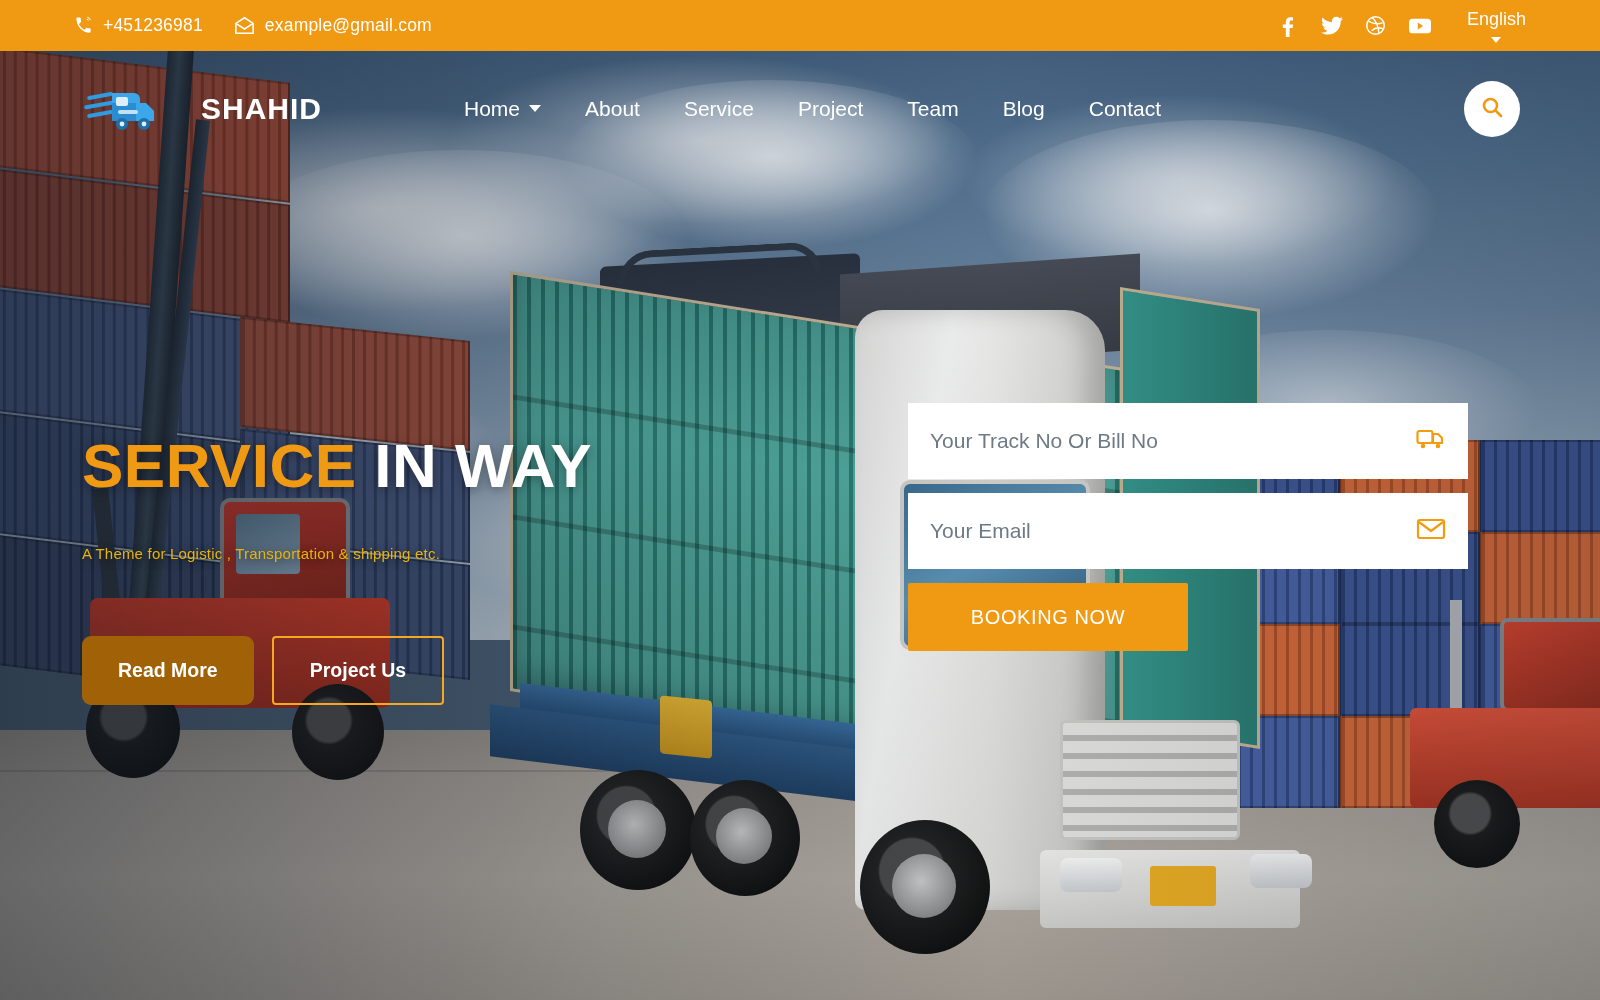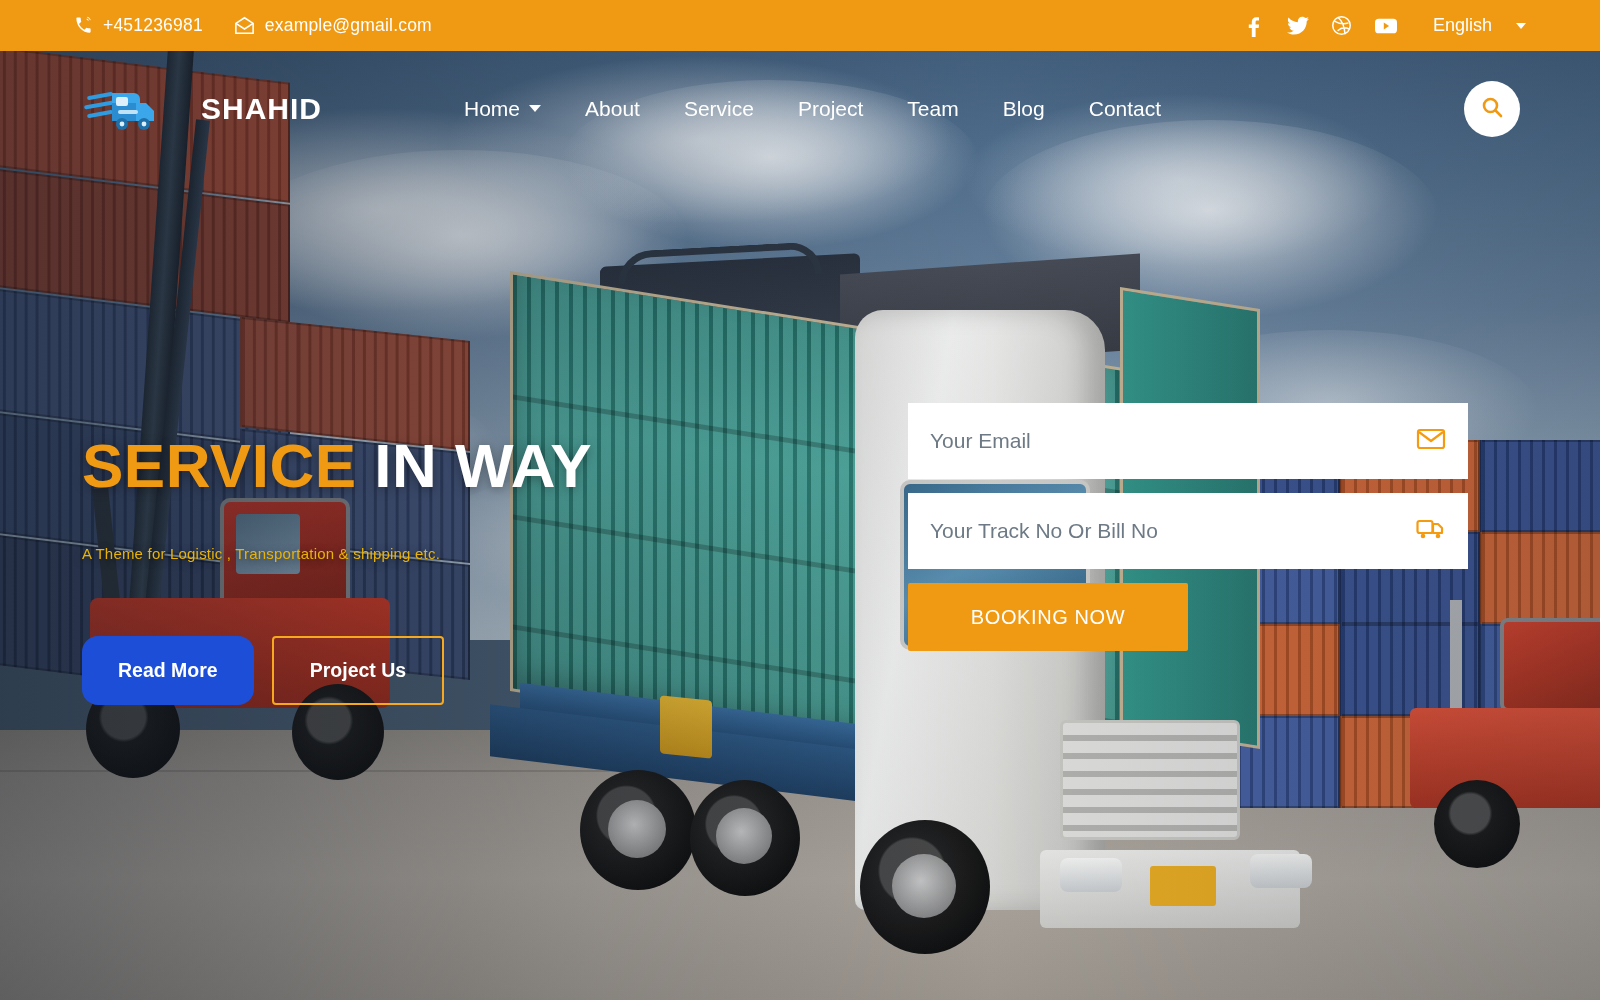--- a/index.html
+++ b/index.html
@@ -188,21 +188,21 @@
   .topbar {
     position:absolute; left:0; top:0; width:1600px; height:51px;
     background:#F09A14; display:flex; align-items:center; z-index:30;
     color:#fff;
   }
   .topbar-left { display:flex; align-items:flex-start; gap:31px; margin-left:74px; }
   .tb-item { display:flex; align-items:center; gap:10px; font-size:17.5px; letter-spacing:.2px; }
   .tb-item svg { display:block; }
   .topbar-right { margin-left:auto; margin-right:74px; display:flex; align-items:center; gap:22px; }
   .soc { width:22px; height:22px; display:flex; align-items:center; justify-content:center; cursor:pointer; }
-  .lang { font-size:18px; display:flex; align-items:center; gap:24px; margin-left:14px; cursor:pointer;}
+  .lang { font-size:18px; display:flex; align-items:center; gap:7px; margin-left:14px; cursor:pointer;flex-direction:column;}
   .caret { width:0;height:0;border-left:5px solid transparent;border-right:5px solid transparent;border-top:6px solid #fff; }
 
   
   .navbar {
     position:absolute; left:0; top:51px; width:1600px; height:115px;
     display:flex; align-items:center; z-index:30;
   }
   .brand { display:flex; align-items:center; gap:9px; margin-left:82px; }
   .brand-name { color:#fff; font-size:30px; font-weight:bold; letter-spacing:1px;padding-left:36px; }
 
@@ -230,22 +230,22 @@
     color:#fff; font-size:62px; font-weight:bold; line-height:1.46;
     letter-spacing:.5px; text-shadow:0 2px 12px rgba(0,0,0,.35);
   }
   .hero-title .accent { color:#F09A14; }
   .hero-sub {
     color:#eab308; font-size:15px; margin-top:34px; letter-spacing:.2px;
     text-shadow:0 2px 8px rgba(0,0,0,.5);
   }
   .hero-btns { display:flex; gap:18px; margin-top:74px; }
   .btn-primary {
-    background:#1d4ed8; color:#fff; font-size:19.5px; font-weight:bold;
-    padding:21px 36px; border:none; border-radius:16px; cursor:pointer;
+    background:#a16207; color:#fff; font-size:19.5px; font-weight:bold;
+    padding:21px 36px; border:none; border-radius:9px; cursor:pointer;
     font-family:"Liberation Sans", sans-serif;
   }
   .btn-outline {
     background:transparent; color:#fff; font-size:19.5px; font-weight:bold;
     padding:21px 36px; border:2px solid #F6A91F; border-radius:4px; cursor:pointer;
     font-family:"Liberation Sans", sans-serif;
   }
 
   
   .booking { position:absolute; left:908px; top:403px; width:560px; z-index:20; }
@@ -479,35 +479,35 @@
     </h1>
     <p class="hero-sub">A Theme for Logistic , Transportation &amp; shipping etc.</p>
     <div class="hero-btns">
       <button class="btn-primary">Read More</button>
       <button class="btn-outline">Project Us</button>
     </div>
   </div>
 
   <div class="booking">
     <div class="field">
-      <input type="text" placeholder="Your Email" style="">
-      <span class="field-icon">
-        <svg width="30" height="24" viewBox="0 0 30 24" fill="none" stroke="#F59B10" stroke-width="2.2" stroke-linejoin="round">
-          <rect x="2" y="3" width="26" height="18" rx="2"></rect>
-          <path d="M3 5l12 9 12-9"></path>
-        </svg>
-      </span>
-    </div>
-    <div class="field">
       <input type="text" placeholder="Your Track No Or Bill No" style="">
       <span class="field-icon">
         <svg width="30" height="24" viewBox="0 0 30 24" fill="none" stroke="#F59B10" stroke-width="2.2" stroke-linejoin="round">
           <rect x="1.5" y="4" width="15" height="12" rx="2"></rect>
           <path d="M17 7h5l4 4v5h-9z"></path>
           <circle cx="7" cy="19" r="2.3" fill="#F59B10" stroke="none"></circle>
           <circle cx="22" cy="19" r="2.3" fill="#F59B10" stroke="none"></circle>
         </svg>
       </span>
     </div>
+    <div class="field">
+      <input type="text" placeholder="Your Email" style="">
+      <span class="field-icon">
+        <svg width="30" height="24" viewBox="0 0 30 24" fill="none" stroke="#F59B10" stroke-width="2.2" stroke-linejoin="round">
+          <rect x="2" y="3" width="26" height="18" rx="2"></rect>
+          <path d="M3 5l12 9 12-9"></path>
+        </svg>
+      </span>
+    </div>
     <button class="booking-btn">BOOKING NOW</button>
   </div>
 
 </div>
 
 </body></html>

